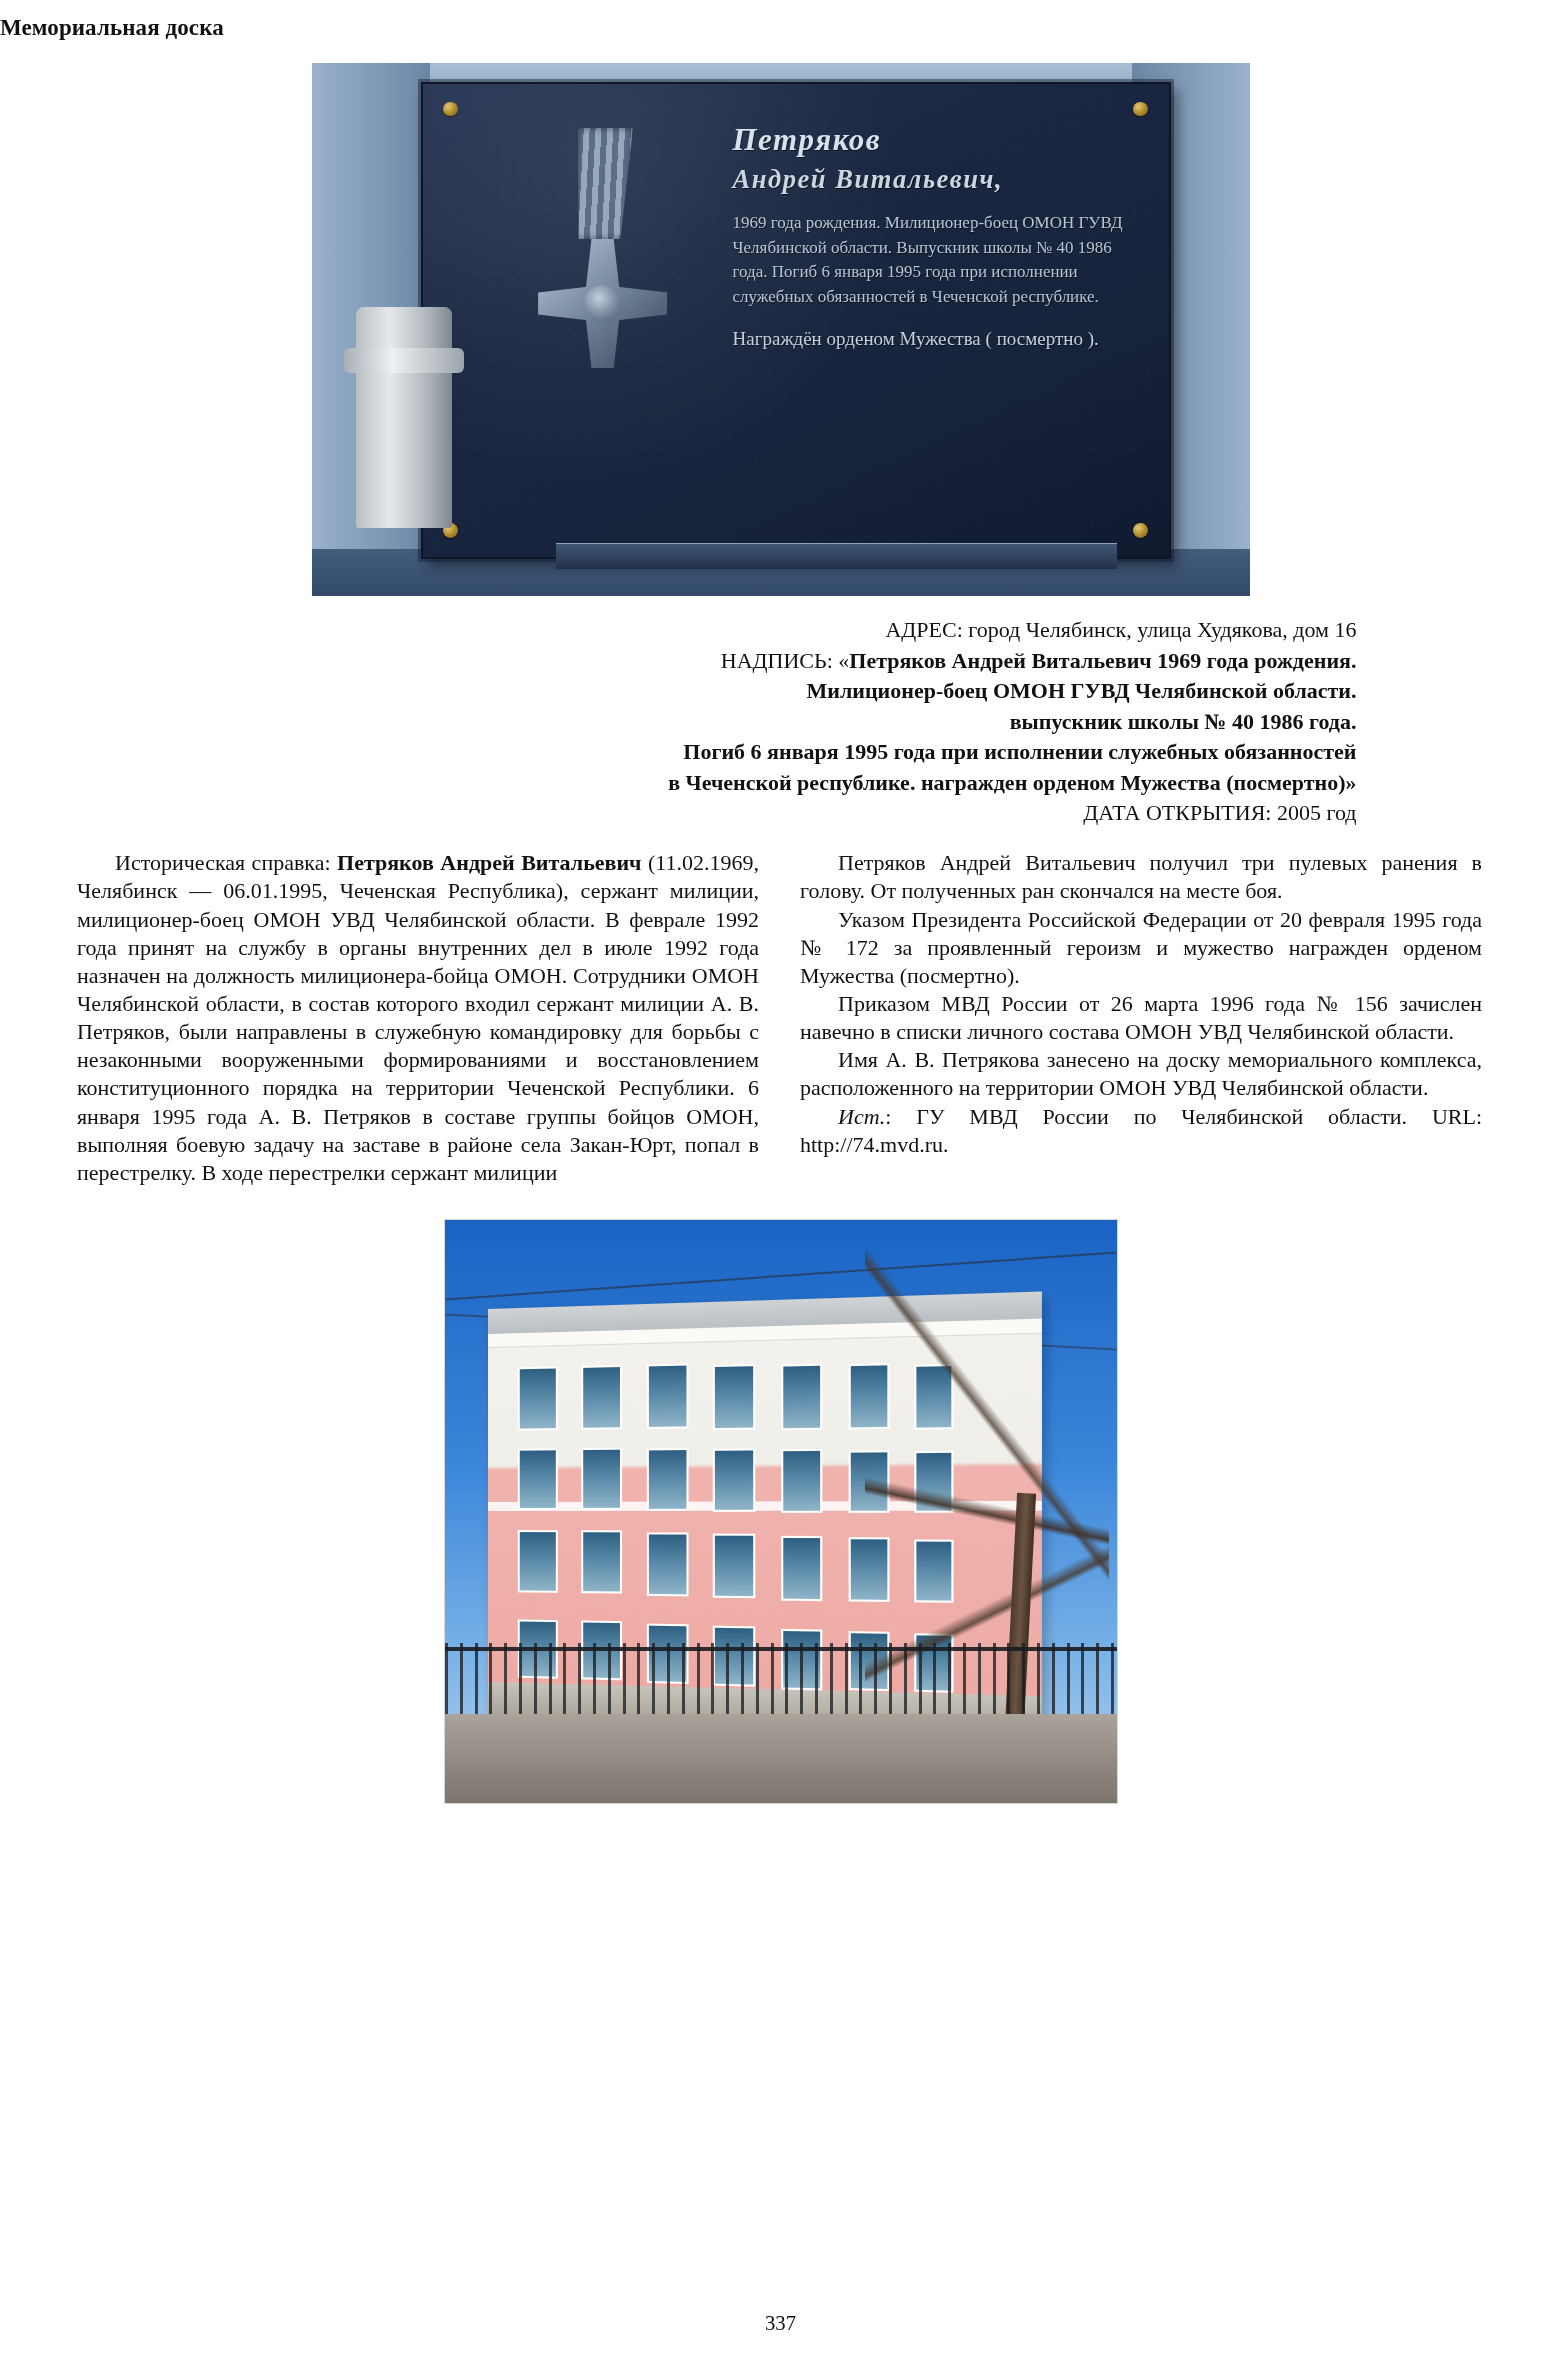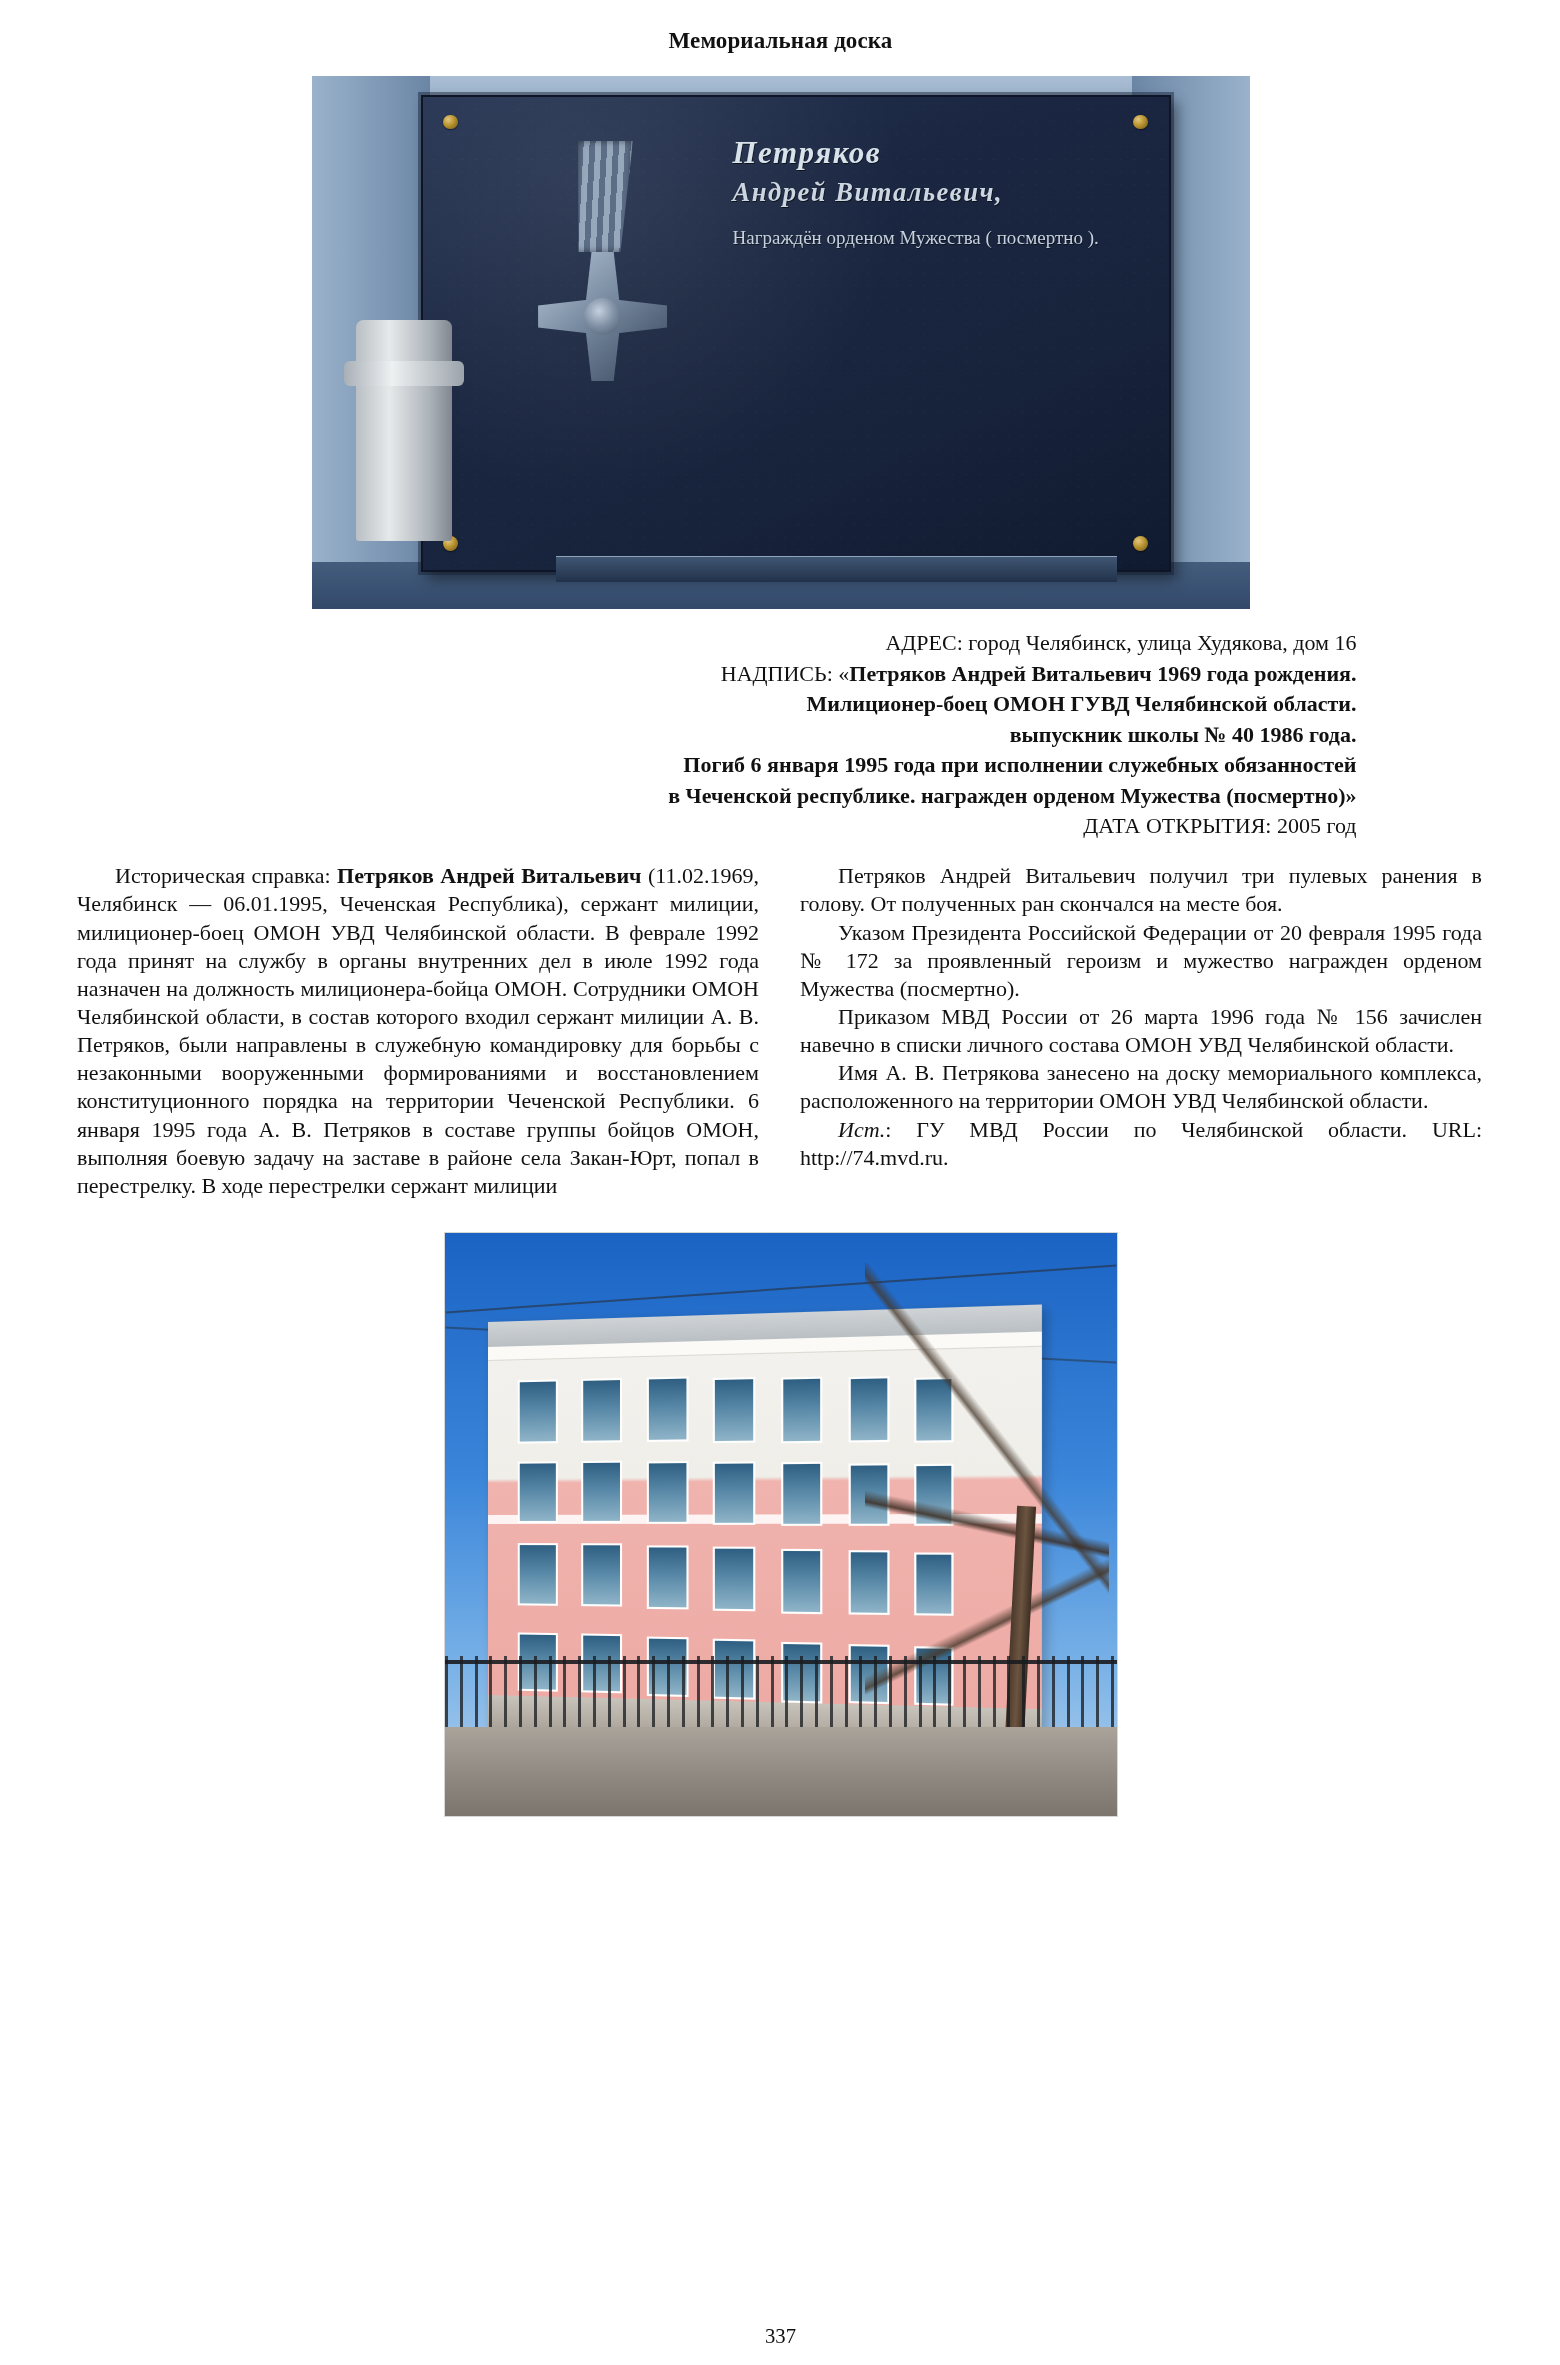--- a/index.html
+++ b/index.html
@@ -18,22 +18,21 @@
   .page {
     position: relative;
     width: 1561px;
     height: 2366px;
     box-sizing: border-box;
     padding: 0;
   }
 
   
   .header {
-    margin-top: 28px;
-    text-align: center;
+    margin-top: 15px;
   }
   .header .kicker {
     font-family: "Liberation Serif", serif;
     font-weight: bold;
     font-size: 23px;
     letter-spacing: 0.1px;
     color: #111;
   }
   .header .title {
     font-family: "Liberation Serif", serif;
@@ -375,20 +374,21 @@
           <div class="cross">
             <div class="arm v"></div>
             <div class="arm h"></div>
             <div class="center"></div>
           </div>
         </div>
 
         <div class="plaque-text">
           <div class="pname">Петряков</div>
           <div class="pname2">Андрей Витальевич,</div>
+          <div class="pbody">1969 года рождения. Милиционер-боец ОМОН ГУВД Челябинской области. Выпускник школы № 40 1986 года. Погиб 6 января 1995 года при исполнении служебных обязанностей в Чеченской республике.</div>
           <div class="paward">Награждён орденом Мужества ( посмертно ).</div>
         </div>
       </div>
 
       <div class="pedestal"></div>
       <div class="ledge"></div>
     </div>
   </div>
 
   <div class="caption">

